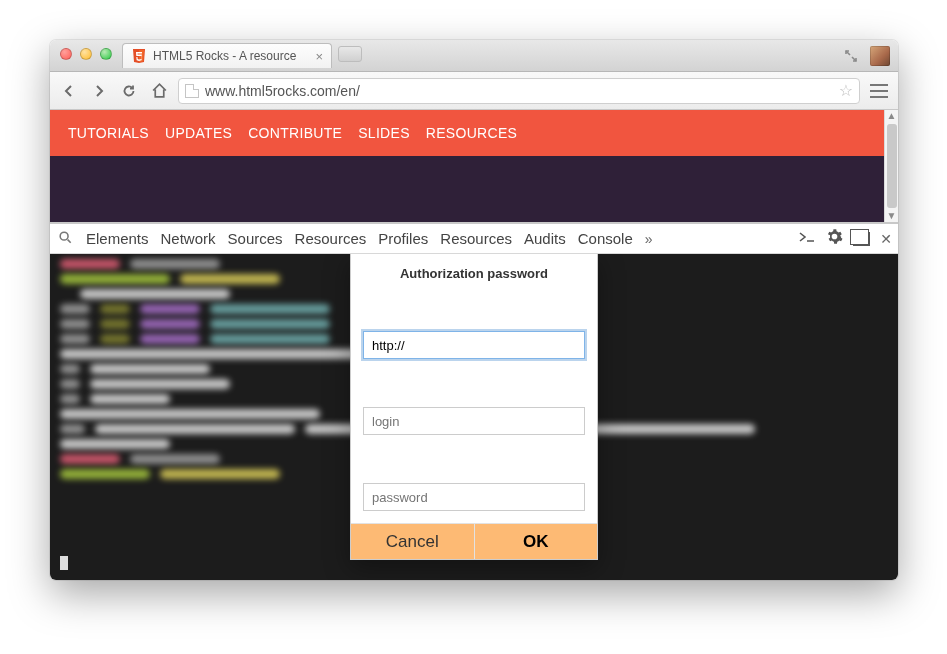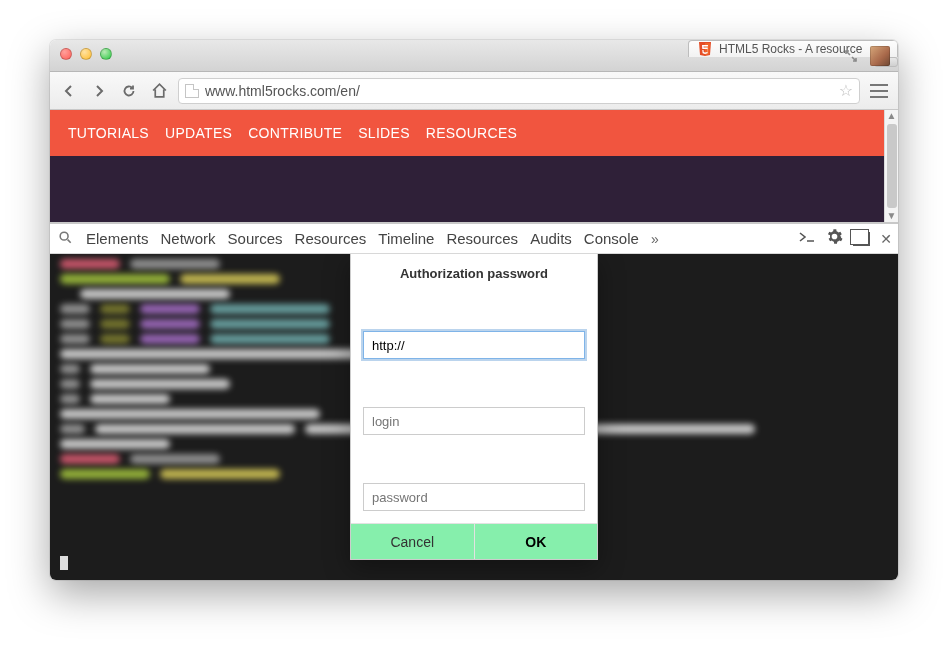--- a/index.html
+++ b/index.html
@@ -25,24 +25,23 @@
     display: flex;
     flex-direction: column;
   }
 
   
   .titlebar {
     height: 32px;
     background: linear-gradient(#e8e8e8, #d3d3d3);
     border-bottom: 1px solid #b7b7b7;
     display: flex;
-    align-items: flex-end;
+    align-items: center;
     position: relative;
     padding-left: 8px;
-    flex-direction: column;
   }
   .traffic-lights {
     position: absolute;
     top: 8px;
     left: 10px;
     display: flex;
     gap: 8px;
   }
   .tl { width: 12px; height: 12px; border-radius: 50%; border: 1px solid rgba(0,0,0,0.2); }
   .tl.red { background: radial-gradient(circle at 35% 30%, #ffa09b, #ff5e57); }
@@ -282,23 +281,23 @@
     box-shadow: 0 0 0 2px rgba(120,170,220,.5);
     outline: none;
   }
   .modal .buttons {
     display: flex;
     border-top: 1px solid #e2e2e2;
     height: 36px;
   }
   .modal .buttons button {
     flex: 1;
-    background: #86efac;
+    background: #fdba74;
     border: none;
-    font-size: 14px;
+    font-size: 17px;
     cursor: default;
   }
   .modal .buttons button:first-child { border-right: 1px solid #e2e2e2; color:#333; }
   .modal .buttons button:last-child { font-weight: 600; color:#000; }
 
 </style>
 </head>
 <body>
 
 <div class="browser-window">
@@ -392,21 +391,21 @@
         <span class="dt-search-icon">
           <svg width="14" height="14" viewBox="0 0 16 16" fill="none" stroke="#777" stroke-width="1.8">
               <circle cx="7" cy="7" r="4.5"></circle>
               <path d="M11 11 L14.5 14.5"></path>
             </svg>
         </span>
         <span class="dt-tab">Elements</span>
         <span class="dt-tab">Network</span>
         <span class="dt-tab">Sources</span>
         <span class="dt-tab">Resources</span>
-        <span class="dt-tab">Timeline</span>
+        <span class="dt-tab">Profiles</span>
         <span class="dt-tab">Resources</span>
         <span class="dt-tab">Audits</span>
         <span class="dt-tab">Console</span>
         <span class="dt-more">»</span>
         <div class="dt-right">
           <span class="ico">
             <svg width="18" height="14" viewBox="0 0 18 14" fill="none" stroke="#555" stroke-width="1.6">
                 <path d="M2 3 L7 7 L2 11"></path>
                 <path d="M9 11 H16"></path>
               </svg>

